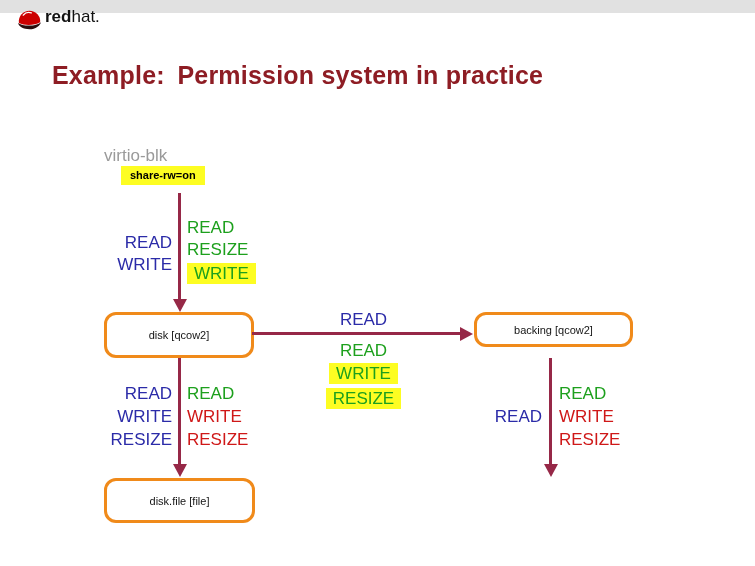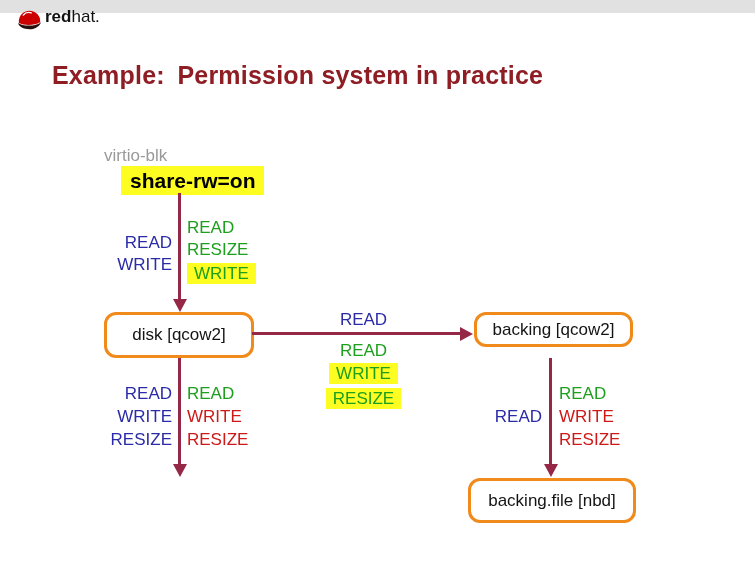--- a/index.html
+++ b/index.html
@@ -19,36 +19,36 @@
   .vline,.hline { position:absolute; background:var(--arrow); }
   .arrow-down { position:absolute; width:0; height:0;
     border-left:7px solid transparent; border-right:7px solid transparent;
     border-top:13px solid var(--arrow); }
   .arrow-right { position:absolute; width:0; height:0;
     border-top:7px solid transparent; border-bottom:7px solid transparent;
     border-left:13px solid var(--arrow); }
   .node {
     position:absolute; box-sizing:border-box; background:#ffffff;
     border:3px solid var(--box-border); border-radius:12px;
-    color:var(--text); font-size:17px;
+    color:var(--text); font-size:11px;
     display:flex; align-items:center; justify-content:center;
   }
   .perm-col { position:absolute; display:flex; flex-direction:column; gap:5px;
     font-size:17px; line-height:1; }
   .col-right { align-items:flex-end; text-align:right; }
   .col-left  { align-items:flex-start; text-align:left; }
   .col-center{ align-items:center; text-align:center; }
   .blue  { color:var(--perm-blue); }
   .green { color:var(--perm-green); }
   .red   { color:var(--perm-red); }
   .hl { background:var(--highlight); padding:2px 7px; }
   .device-label { position:absolute; left:104px; top:147px; width:152px;
     text-align:left; font-size:17px; color:var(--muted); line-height:1; }
   .option-label { position:absolute; left:121px; top:166px;
-    background:var(--highlight); color:#000000; font-size:21px; font-weight:600;
+    background:var(--highlight); color:#000000; font-size:11px; font-weight:600;
     padding:4px 9px; line-height:1; }
 </style>
 </head>
 <body>
 
 <div class="stage">
 
   <div class="topbar"></div>
 
   <div class="logo">
@@ -100,27 +100,27 @@
     <span>READ</span>
     <span>WRITE</span>
     <span>RESIZE</span>
   </div>
   <div class="perm-col col-left" style="left:187px; top:385px; gap:6px;">
     <span class="green">READ</span>
     <span class="red">WRITE</span>
     <span class="red">RESIZE</span>
   </div>
 
+  <div class="node" style="left:104px; top:478px; width:151px; height:45px;">disk.file [file]</div>
 
   <div class="vline" style="left:549px; top:358px; width:3px; height:107px;"></div>
   <div class="arrow-down" style="left:544px; top:464px;"></div>
   <div class="perm-col col-right blue" style="left:430px; top:408px; width:112px;">
     <span>READ</span>
   </div>
   <div class="perm-col col-left" style="left:559px; top:385px; gap:6px;">
     <span class="green">READ</span>
     <span class="red">WRITE</span>
     <span class="red">RESIZE</span>
   </div>
 
-  <div class="node" style="left:468px; top:478px; width:168px; height:45px;">backing.file [nbd]</div>
 
 </div>
 
 </body></html>

